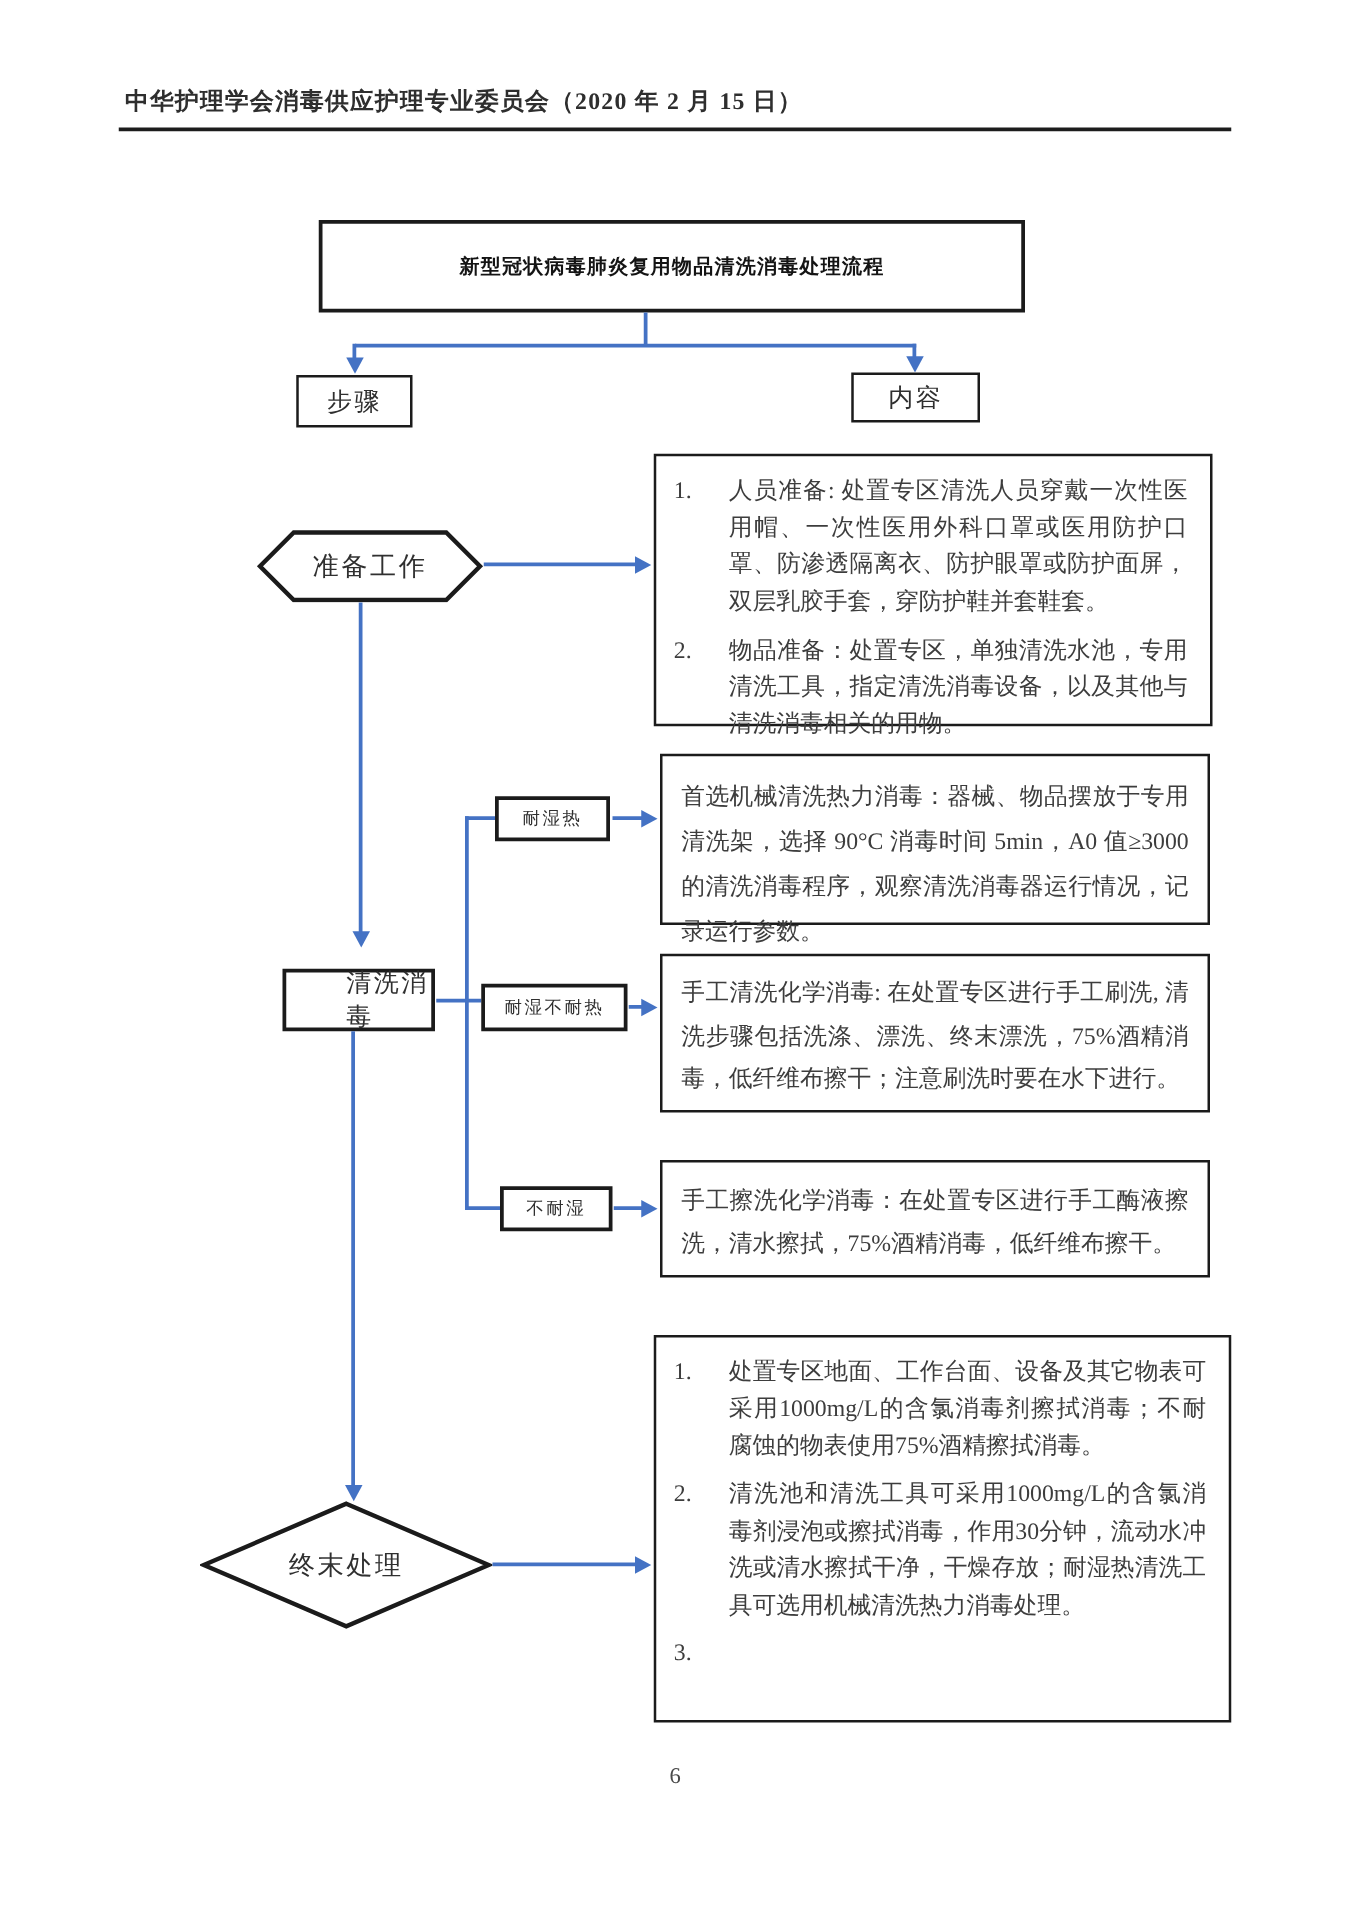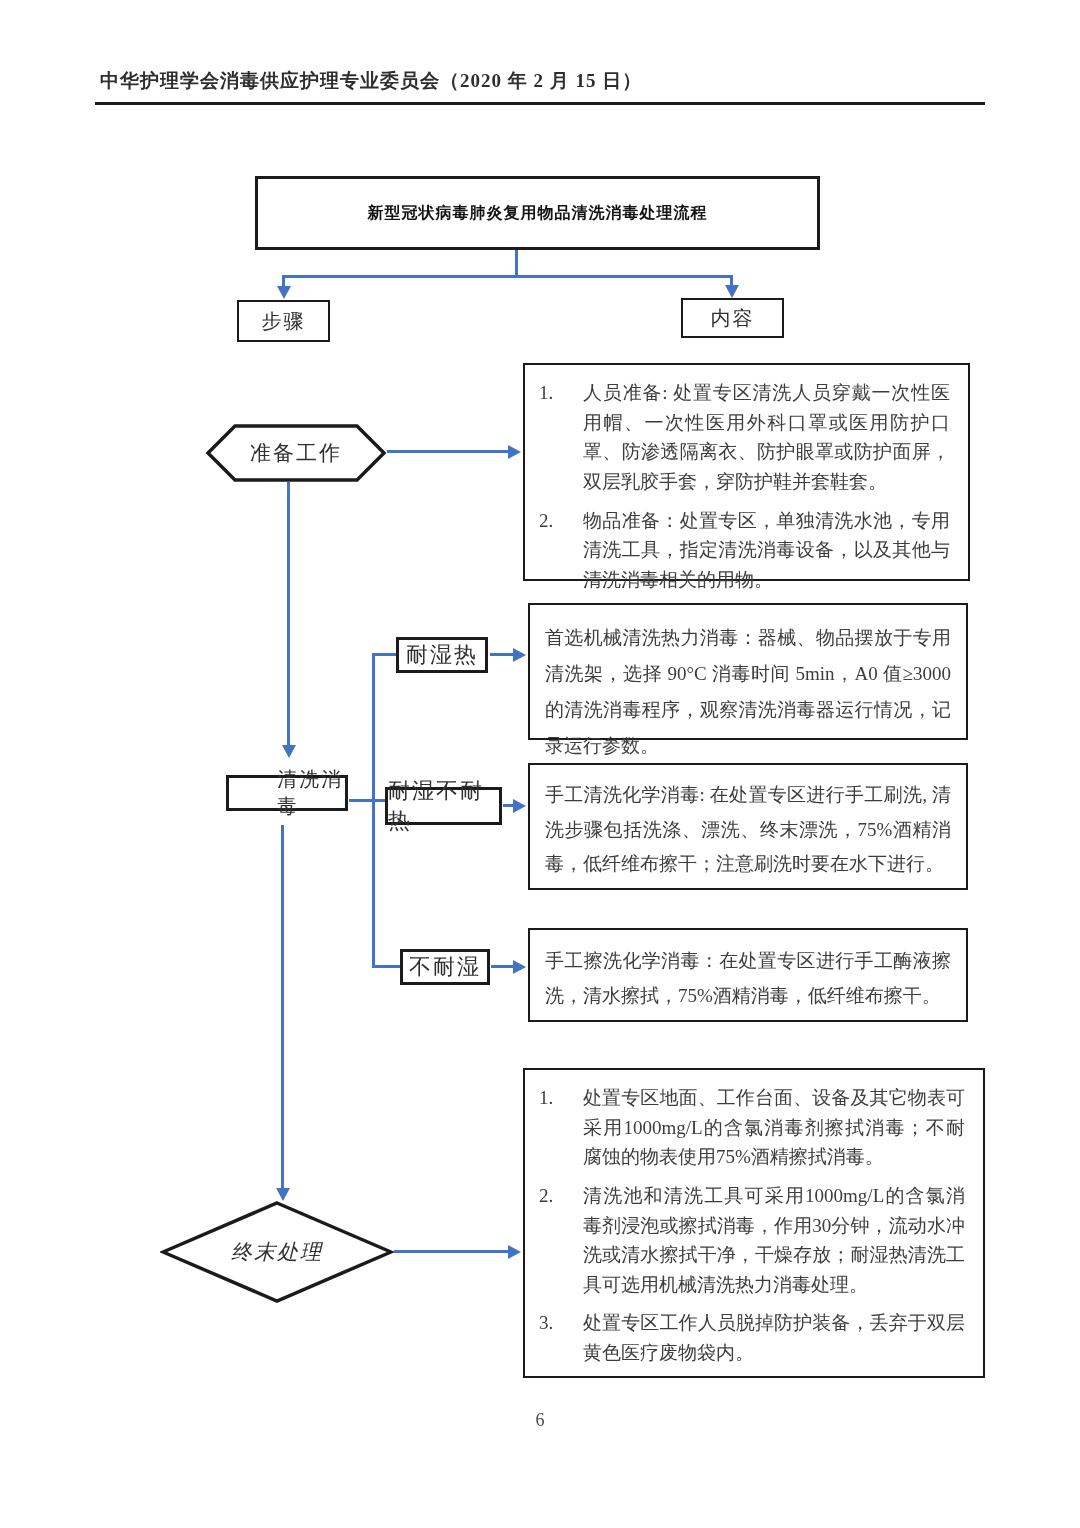--- a/index.html
+++ b/index.html
@@ -22,34 +22,34 @@
   .rect { position:absolute; border:2.5px solid #1b1b1b; background:#fff;
           display:flex; align-items:center; justify-content:center; }
   .title-box {
     left:255px; top:176px; width:565px; height:74px; border-width:3px;
     font-family:"Liberation Sans","DejaVu Sans",sans-serif;
     font-weight:700; font-size:16px; color:#141414; letter-spacing:1px;
   }
   .label-box { font-size:20px; color:#2f2f2f; letter-spacing:2px; }
   .steps-box   { left:237px; top:300px; width:93px;  height:42px; }
   .content-hd  { left:681px; top:298px; width:103px; height:40px; }
-  .clean-box   { left:226px; top:775px; width:122px; height:36px; border-width:3px;padding-left:48px; }
-  .branch-box  { border-width:3px; font-size:22px; }
+  .clean-box   { left:226px; top:775px; width:122px; height:50px; border-width:3px;padding-left:48px; }
+  .branch-box  { border-width:3px; font-size:14px; }
   .b-heat      { left:396px; top:637px; width:92px;  height:36px; }
   .b-wetnoheat { left:385px; top:787px; width:117px; height:38px; }
   .b-notwet    { left:400px; top:949px; width:90px;  height:36px; }
   
   .shape-node { position:absolute; }
   .shape-node svg { display:block; }
   .shape-label {
     position:absolute; inset:0; display:flex; align-items:center; justify-content:center;
     font-size:21px; color:#303030; letter-spacing:2px;
   }
   .hexagon { left:205px; top:424px; width:182px; height:58px; }
-  .diamond { left:160px; top:1200px; width:234px; height:104px;font-style:italic; }
+  .diamond { left:160px; top:1200px; width:234px; height:104px; }
   
   .content-box {
     position:absolute; border:2.5px solid #1b1b1b; background:#fff;
     font-size:19px; color:#3d3d3d; text-align:justify;
   }
   .cb-prepare   { left:523px; top:363px;  width:447px; height:218px; padding:13px 18px 10px 14px; line-height:1.56; }
   .cb-heat      { left:528px; top:603px;  width:440px; height:137px; padding:15px 15px 10px 15px; line-height:1.9; }
   .cb-wetnoheat { left:528px; top:763px;  width:440px; height:127px; padding:13px 15px 20px 15px; line-height:1.82; }
   .cb-notwet    { left:528px; top:928px;  width:440px; height:94px;  padding:14px 15px 0 15px; line-height:1.82; }
   .cb-terminal  { left:523px; top:1068px; width:462px; height:310px; padding:13px 18px 10px 14px; line-height:1.56; }
@@ -159,19 +159,18 @@
     <div class="num-item">
       <span class="num">1.</span>
       <span class="itext">处置专区地面、工作台面、设备及其它物表可采用1000mg/L的含氯消毒剂擦拭消毒；不耐腐蚀的物表使用75%酒精擦拭消毒。</span>
     </div>
     <div class="num-item">
       <span class="num">2.</span>
       <span class="itext">清洗池和清洗工具可采用1000mg/L的含氯消毒剂浸泡或擦拭消毒，作用30分钟，流动水冲洗或清水擦拭干净，干燥存放；耐湿热清洗工具可选用机械清洗热力消毒处理。</span>
     </div>
     <div class="num-item">
       <span class="num">3.</span>
-      <span class="itext">处置专区工作人员脱掉防护装备，丢弃于双层黄色医疗废物袋内。</span>
     </div>
   </div>
 
   <div class="page-num">6</div>
 
 </div>
 
 </body></html>

